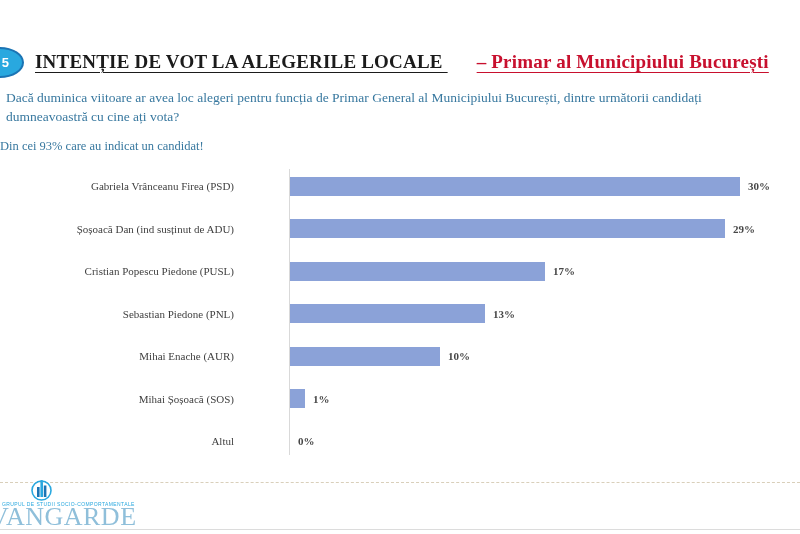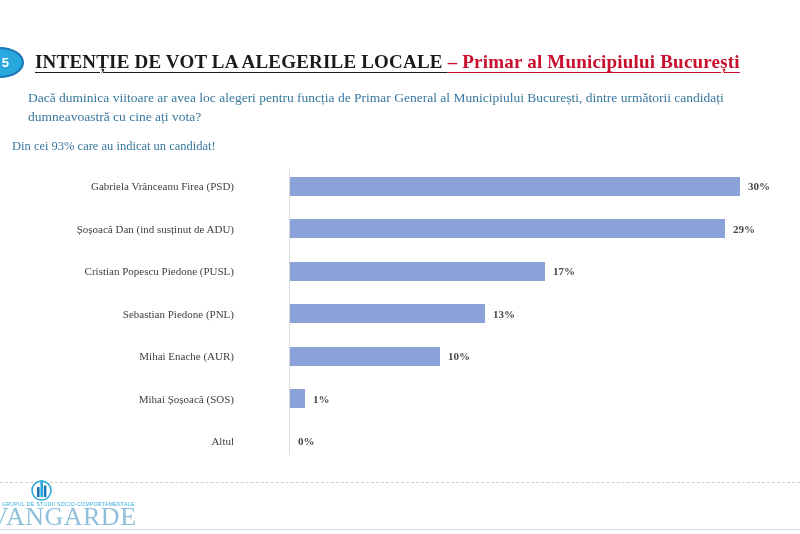--- a/index.html
+++ b/index.html
@@ -36,33 +36,34 @@
     color:#1b1b1b;
     text-decoration:underline;
     text-underline-offset:4px;
     text-decoration-thickness:1px;
   }
   .title .t-red {
     color:#C8102E;
     text-decoration:underline;
     text-underline-offset:4px;
     text-decoration-thickness:1px;
+    margin-left:29px;
   }
 
   
   .question {
-    position:absolute; left:28px; top:88px;
+    position:absolute; left:6px; top:88px;
     width:748px;
     color:#38789F;
     font-size:13.5px;
     line-height:19px;
   }
 
   .note {
-    position:absolute; left:12px; top:139px;
+    position:absolute; left:0; top:139px;
     color:#38789F;
     font-size:12.5px;
   }
 
   
   .chart {
     position:absolute; left:0; top:165px;
     width:790px; height:298px;
   }
   .axis-line {

